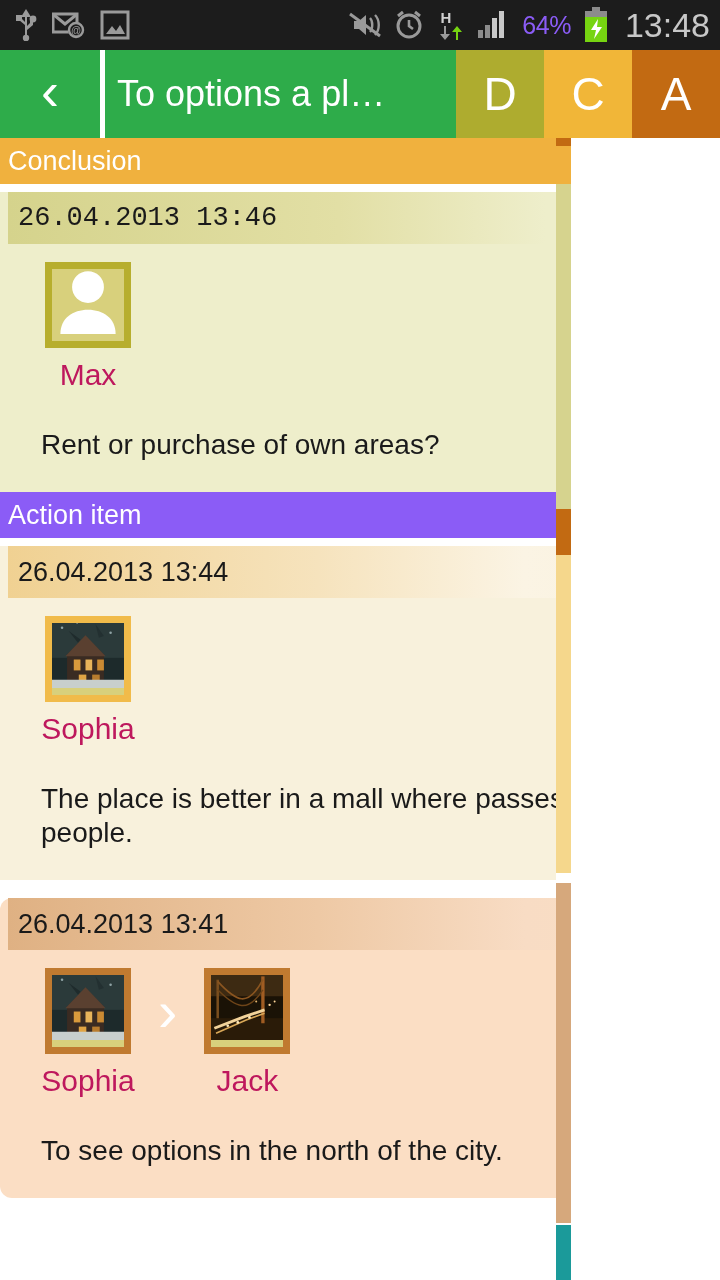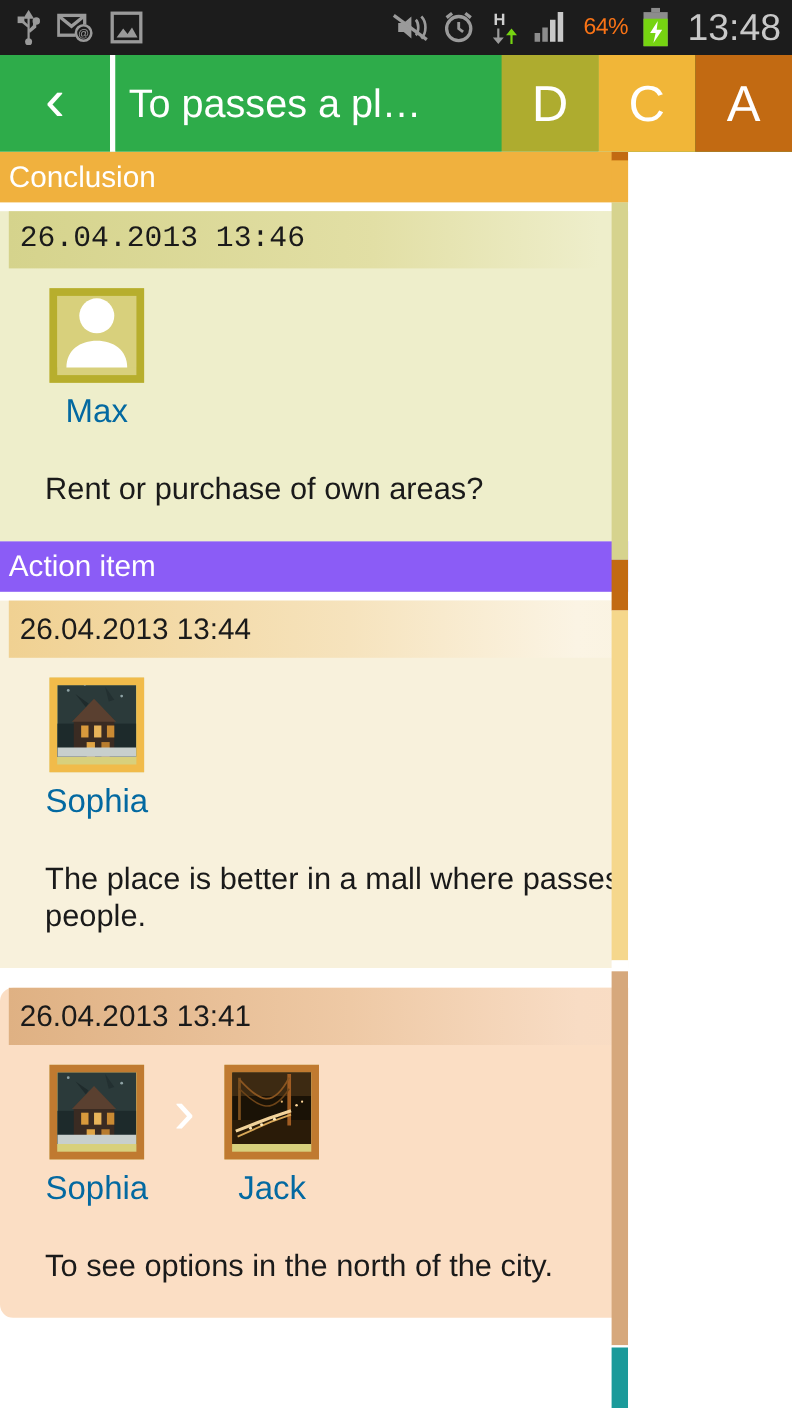--- a/index.html
+++ b/index.html
@@ -16,21 +16,21 @@
     height:50px; width:720px;
     background:#1c1c1c;
     display:flex; align-items:center;
     padding:0 10px 0 14px;
     position:relative;
   }
   .sb-left{ display:flex; align-items:center; gap:14px; }
   .sb-right{ display:flex; align-items:center; gap:12px; margin-left:auto; }
   .sb-icon{ display:block; }
   .sb-batt-pct{
-    color:#f97316; font-size:21px; letter-spacing:-0.5px;
+    color:#8b5cf6; font-size:25px; letter-spacing:-0.5px;
   }
   .sb-clock{
     color:#c8c8c8; font-size:34px; letter-spacing:0px;
     margin-left:4px;
   }
 
   
   .header{
     height:88px; width:720px;
     display:flex; align-items:stretch;
@@ -112,21 +112,21 @@
     background:#d8d07c;
     display:flex; align-items:flex-end; justify-content:center;
     overflow:hidden;
     position:relative;
   }
   .avatar-silhouette{ width:86px; height:86px; display:block; }
   .avatar-img{ width:86px; height:86px; display:block; }
   .avatar-gold{ border-color:#f1bb4a; }
   .avatar-brown{ border-color:#c07a30; }
   .person-name{
-    margin-top:10px; color:#0369a1; font-size:30px; line-height:34px;
+    margin-top:10px; color:#be185d; font-size:30px; line-height:34px;
     white-space:nowrap;
   }
   .chevron-sep{
     color:#ffffff; font-size:58px; line-height:86px;
     margin:0 22px; font-weight:300;
   }
   .color-chip{
     position:absolute; right:36px; top:44px;
     width:64px; height:64px;
     background:#c06a16;
@@ -225,21 +225,21 @@
       </svg>
     </span>
     <span class="sb-clock">13:48</span>
   </div>
 </div>
 
 <div class="header">
   <div class="hdr-back">‹</div>
   <div class="hdr-divider"></div>
   <div class="hdr-titles">
-    <div class="hdr-title">To passes a pl…</div>
+    <div class="hdr-title">To options a pl…</div>
   </div>
   <div class="hdr-tab tab-d">D</div>
   <div class="hdr-tab tab-c">C</div>
   <div class="hdr-tab tab-a">A</div>
 </div>
 
 <div class="content">
 
   <div class="section-header sh-conclusion">Conclusion</div>
 

